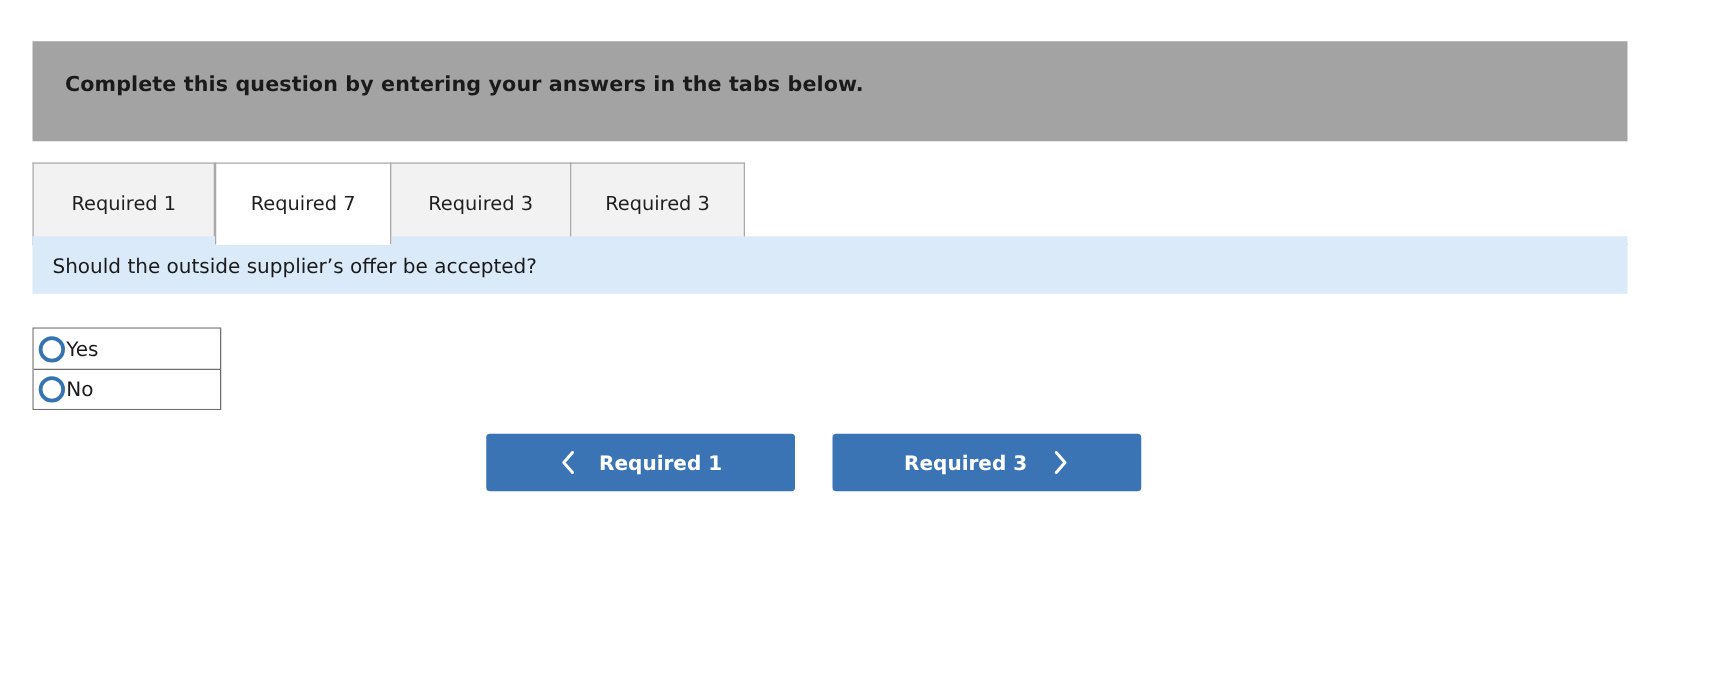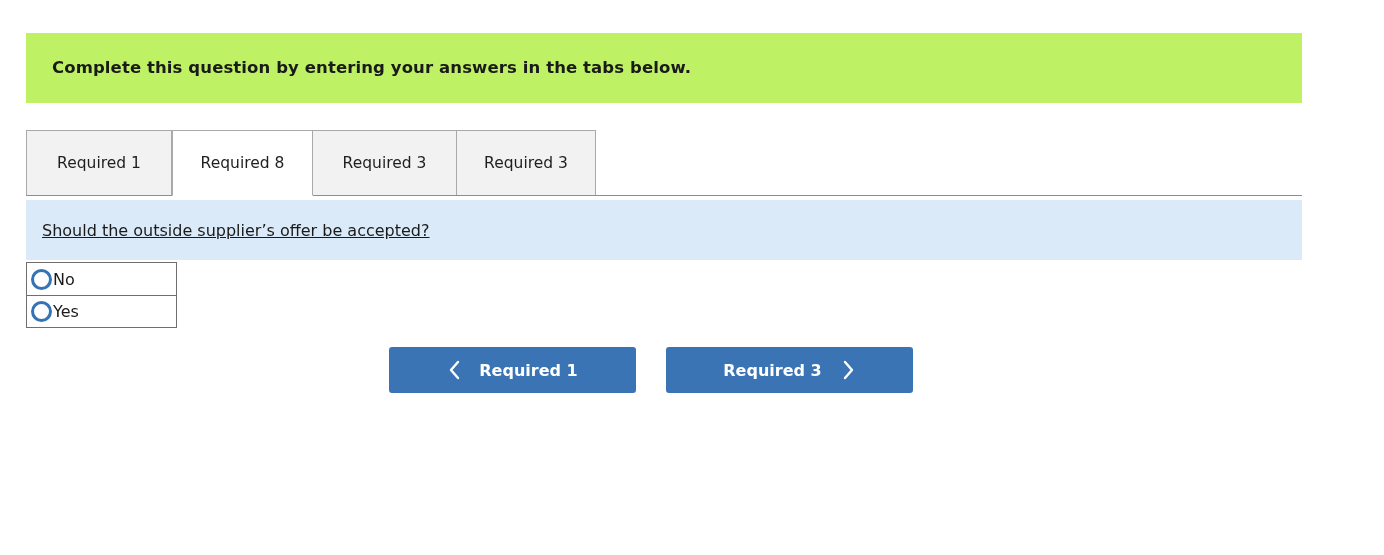--- a/index.html
+++ b/index.html
@@ -24,22 +24,22 @@
     width: 1384px;
     height: 555px;
   }
 
   
   .instruction-banner {
     position: absolute;
     left: 26px;
     top: 33px;
     width: 1276px;
-    height: 70px;
-    background: #bef264;
+    height: 80px;
+    background: #a3a3a3;
     box-sizing: border-box;
   }
   .instruction-text {
     position: absolute;
     left: 26px;
     top: 25px;
     font-size: 16.5px;
     font-weight: bold;
     color: #1a1a1a;
     letter-spacing: 0.1px;
@@ -81,28 +81,27 @@
   }
   .tab-0 { left: 0px;   width: 146px; }
   .tab-1 { left: 146px; width: 141px; }
   .tab-2 { left: 286px; width: 145px; }
   .tab-3 { left: 430px; width: 140px; }
 
   
   .question-bar {
     position: absolute;
     left: 26px;
-    top: 200px;
+    top: 189px;
     width: 1276px;
-    height: 60px;
+    height: 46px;
     background: #daeaf8;
     display: flex;
     align-items: center;
     box-sizing: border-box;
-    text-decoration: underline;
   }
   .question-text {
     padding-left: 16px;
     font-size: 16px;
     color: #1a1a1a;
     white-space: nowrap;
   }
 
   
   .answer-box {
@@ -182,37 +181,37 @@
 <body>
 
 <div class="page">
 
   <div class="instruction-banner">
     <div class="instruction-text">Complete this question by entering your answers in the tabs below.</div>
   </div>
 
   <div class="tab-strip">
     <div class="tab tab-0">Required 1</div>
-    <div class="tab tab-1 active">Required 8</div>
+    <div class="tab tab-1 active">Required 7</div>
     <div class="tab tab-2">Required 3</div>
     <div class="tab tab-3">Required 3</div>
   </div>
 
   <div class="question-bar">
     <span class="question-text">Should the outside supplier’s offer be accepted?</span>
   </div>
 
   <div class="answer-box">
     <div class="answer-row">
       <span class="radio-ring"></span>
-      <span class="answer-label">No</span>
+      <span class="answer-label">Yes</span>
     </div>
     <div class="answer-row">
       <span class="radio-ring"></span>
-      <span class="answer-label">Yes</span>
+      <span class="answer-label">No</span>
     </div>
   </div>
 
   <button class="nav-button nav-prev">
     <span class="chev">
       <svg width="14" height="22" viewBox="0 0 14 22" aria-hidden="true">
         <path d="M11 3 L4 11 L11 19" fill="none" stroke="#ffffff" stroke-width="2.4" stroke-linecap="round" stroke-linejoin="round"></path>
       </svg>
     </span>
     <span class="nav-label">Required 1</span>

